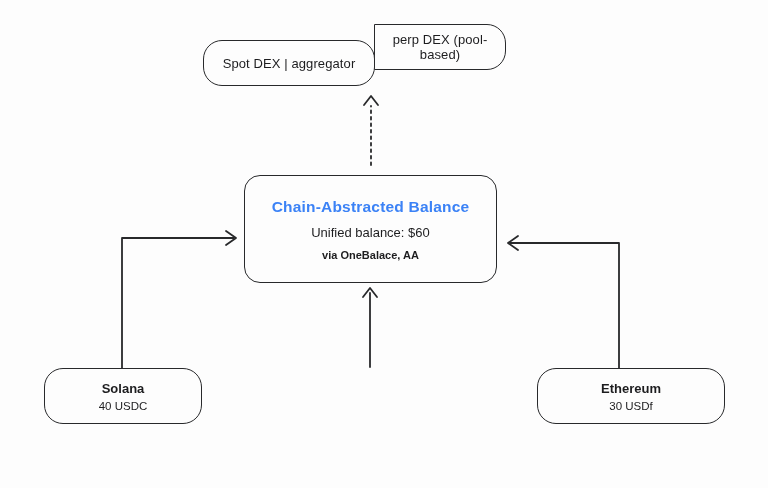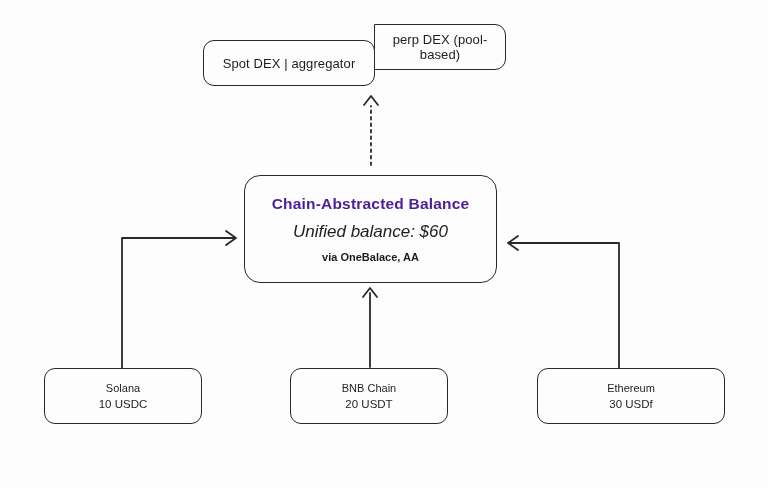--- a/index.html
+++ b/index.html
@@ -19,21 +19,21 @@
   .arrow-layer {
     position: absolute;
     left: 0; top: 0;
     width: 768px; height: 488px;
     z-index: 0;
   }
   .node {
     position: absolute;
     background: #fdfdfd;
     border: 1.6px solid #28292b;
-    border-radius: 11px;
+    border-radius: 19px;
     display: flex;
     flex-direction: column;
     align-items: center;
     justify-content: center;
     box-sizing: border-box;
     text-align: center;
   }
   .dex-box-left {
     left: 203px; top: 40px;
     width: 172px; height: 46px;
@@ -60,40 +60,39 @@
     z-index: 2;
     gap: 9px;
     padding: 6px 8px;
   }
   .center-title {
     font-size: 15.5px;
     font-weight: 700;
     letter-spacing: 0.2px;
   }
   .center-balance {
-    font-size: 17px;
+    font-size: 13px;
     font-weight: 500;
-    font-style: italic;
   }
   .center-via {
     font-size: 11px;
     font-weight: 700;
   }
   .chain-box {
     top: 368px;
     width: 158px; height: 56px;
     z-index: 2;
     gap: 4px;
   }
   .chain-solana { left: 44px; }
   .chain-bnb { left: 290px; }
   .chain-ethereum { left: 537px; width: 188px; }
   .chain-name {
-    font-size: 11px;
-    font-weight: 400;
+    font-size: 13px;
+    font-weight: 700;
   }
   .chain-amount {
     font-size: 11.5px;
     font-weight: 400;
   }
 </style>
 </head>
 <body>
 
 <div class="canvas">
@@ -123,33 +122,29 @@
 
   <div class="node dex-box-left">
     <span>Spot DEX | aggregator</span>
   </div>
 
   <div class="node dex-box-right">
     <span>perp DEX (pool-based)</span>
   </div>
 
   <div class="node center-box">
-    <span class="center-title" style="color: #4c1d95;">Chain-Abstracted Balance</span>
+    <span class="center-title" style="color: #3b82f6;">Chain-Abstracted Balance</span>
     <span class="center-balance">Unified balance: $60</span>
     <span class="center-via">via OneBalace, AA</span>
   </div>
 
   <div class="node chain-box chain-solana">
     <span class="chain-name">Solana</span>
-    <span class="chain-amount">10 USDC</span>
+    <span class="chain-amount">40 USDC</span>
   </div>
 
-  <div class="node chain-box chain-bnb">
-    <span class="chain-name">BNB Chain</span>
-    <span class="chain-amount">20 USDT</span>
-  </div>
 
   <div class="node chain-box chain-ethereum">
     <span class="chain-name">Ethereum</span>
     <span class="chain-amount">30 USDf</span>
   </div>
 
 </div>
 
 </body></html>

